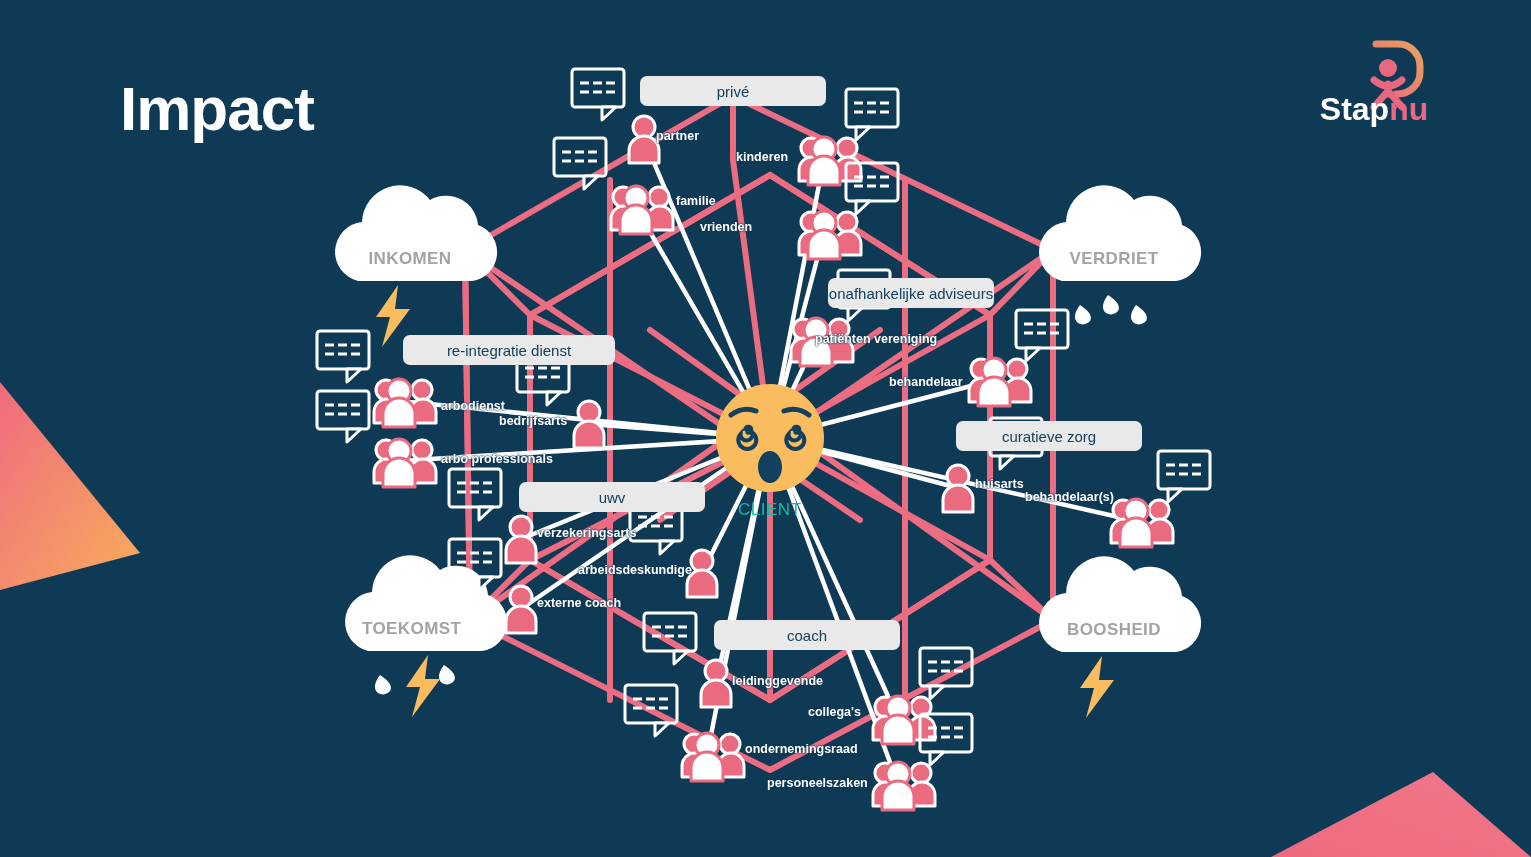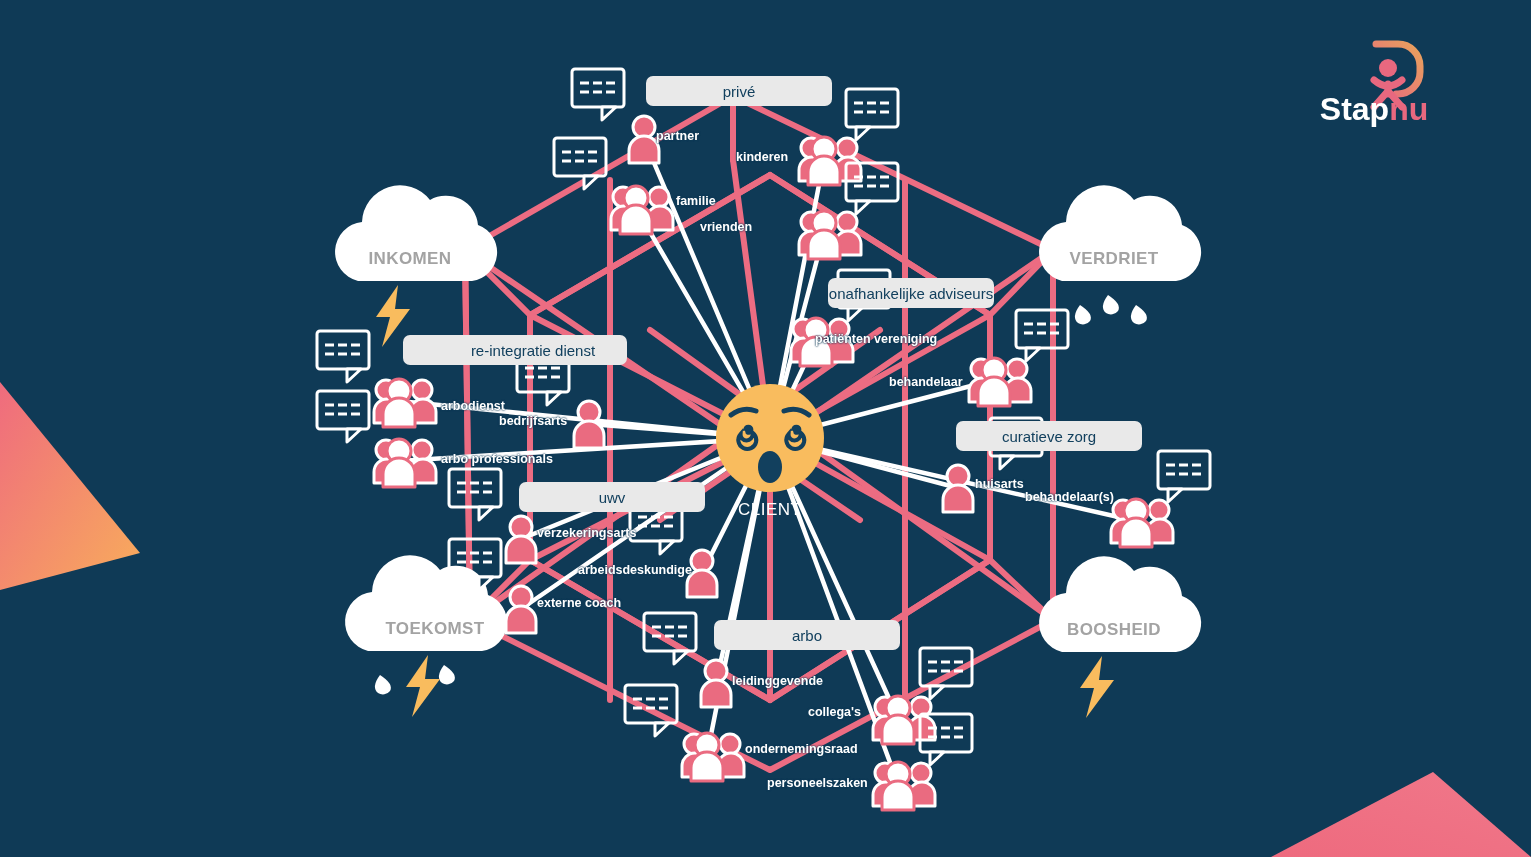--- a/index.html
+++ b/index.html
@@ -40,21 +40,21 @@
   
   .nlabel{
     position:absolute;color:#ffffff;font-size:12.5px;font-weight:bold;
     white-space:nowrap;text-shadow:0 0 2px #0f3a56,0 0 2px #0f3a56;
   }
   .cloud-text{
     position:absolute;color:#a3a3a3;font-size:17px;font-weight:bold;
     white-space:nowrap;letter-spacing:.4px;
   }
   #client-label{
-    position:absolute;color:#ffffff;font-size:17px;font-weight:normal;
+    position:absolute;color:#14b8a6;font-size:17px;font-weight:normal;
     letter-spacing:.5px;white-space:nowrap;
   }
 </style>
 </head>
 <body>
 
 <div class="stage">
 
   <svg class="layer">
     <defs>
@@ -68,20 +68,21 @@
       </linearGradient>
       <linearGradient id="gradLogo" x1="0" y1="1" x2="1" y2="0">
         <stop offset="0%" stop-color="#e8687f"></stop>
         <stop offset="100%" stop-color="#e8a35c"></stop>
       </linearGradient>
     </defs>
     <polygon points="0,382 140,553 0,590" fill="url(#gradTriL)"></polygon>
     <polygon points="1433,772 1531,857 1271,857" fill="url(#gradTriR)"></polygon>
   </svg>
 
+  <div id="page-title">Impact</div>
 
   <svg id="brand-logo" viewBox="0 0 160 100">
     <path d="M54 8 h22 a22 22 0 0 1 22 22 v6 a22 22 0 0 1 -22 22 h-2" fill="none" stroke="url(#gradLogo)" stroke-width="7" stroke-linecap="round"></path>
     <circle cx="66" cy="32" r="9" fill="#e8687f"></circle>
     <path d="M52 44 q14 12 28 0" fill="none" stroke="#e8687f" stroke-width="7" stroke-linecap="round"></path>
     <path d="M66 48 v10" stroke="#e8687f" stroke-width="7" stroke-linecap="round"></path>
     <path d="M66 55 l-14 16 M66 55 l14 16" stroke="#e8687f" stroke-width="7" stroke-linecap="round" fill="none"></path>
   </svg>
   <div id="brand-wordmark">
     <span class="w1">Stap</span><span class="w2">nu</span>
@@ -168,21 +169,21 @@
         </g>
         <g>
           <path d="M1062 652 a30 30 0 0 1 4 -59 a38 38 0 0 1 68 -22 a32 32 0 0 1 48 25 a29 29 0 0 1 -6 56 Z" fill="#ffffff"></path>
           <path d="M1102 656 l-22 32 h14 l-8 30 l28 -38 h-15 Z" fill="#f9bc5e"></path>
         </g>
       </g>
   </svg>
   <div id="cloudlabels">
       <div class="cloud-text" style="left: 352px; top: 249px; width: 116px; text-align: center;">INKOMEN</div>
       <div class="cloud-text" style="left: 1056px; top: 249px; width: 116px; text-align: center;">VERDRIET</div>
-      <div class="cloud-text" style="left: 377px; top: 619px; width: 116px; text-align: center;">TOEKOMST</div>
+      <div class="cloud-text" style="left: 362px; top: 619px; width: 116px; text-align: left;">TOEKOMST</div>
       <div class="cloud-text" style="left: 1056px; top: 620px; width: 116px; text-align: center;">BOOSHEID</div>
     </div>
 
   <svg class="layer">
     <g id="iconlayer">
         <g>
           <rect x="572" y="69" width="52" height="38" rx="3" fill="none" stroke="#ffffff" stroke-width="3"></rect>
           <path d="M602 107 l0 13 l14 -13 Z" fill="#0f3a56" stroke="#ffffff" stroke-width="3" stroke-linejoin="round"></path>
           <line x1="580" y1="83" x2="589" y2="83" stroke="#ffffff" stroke-width="3" stroke-linecap="butt"></line>
           <line x1="593" y1="83" x2="602" y2="83" stroke="#ffffff" stroke-width="3" stroke-linecap="butt"></line>
@@ -487,37 +488,37 @@
     <path d="M784 411 q13 -5 25 4" stroke="#12405e" stroke-width="5" fill="none" stroke-linecap="round"></path>
 
     <path d="M747 432 m0,-1 a9,9 0 1,1 -6.4,3 a6,6 0 1,0 5,-5.5 a3,3 0 1,1 1.8,4" stroke="#12405e" stroke-width="4" fill="none" stroke-linecap="round"></path>
     <path d="M795 432 m0,-1 a9,9 0 1,1 -6.4,3 a6,6 0 1,0 5,-5.5 a3,3 0 1,1 1.8,4" stroke="#12405e" stroke-width="4" fill="none" stroke-linecap="round"></path>
 
     <ellipse cx="770" cy="467" rx="12" ry="16" fill="#12405e"></ellipse>
   </svg>
   <div id="client-label" style="left: 738px; top: 500px;">CLIENT</div>
 
   <div id="pills">
-      <div class="pill" style="left: 640px; top: 76px; width: 186px; margin-left: 6px;">
+      <div class="pill" style="left: 640px; top: 76px; width: 186px;">
         <span>privé</span>
       </div>
       <div class="pill" style="left: 828px; top: 278px; width: 166px;">
         <span>onafhankelijke adviseurs</span>
       </div>
-      <div class="pill" style="left: 403px; top: 335px; width: 188px; padding-left: 36px;">
+      <div class="pill" style="left: 403px; top: 335px; width: 212px;">
         <span>re-integratie dienst</span>
       </div>
       <div class="pill" style="left: 956px; top: 421px; width: 186px;">
         <span>curatieve zorg</span>
       </div>
       <div class="pill" style="left: 519px; top: 482px; width: 186px;">
         <span>uwv</span>
       </div>
       <div class="pill" style="left: 714px; top: 620px; width: 186px;">
-        <span>arbo</span>
+        <span>coach</span>
       </div>
     </div>
 
   <div id="labels">
       <div class="nlabel" style="left: 656px; top: 129px;">partner</div>
       <div class="nlabel" style="left: 736px; top: 150px;">kinderen</div>
       <div class="nlabel" style="left: 676px; top: 194px;">familie</div>
       <div class="nlabel" style="left: 700px; top: 220px;">vrienden</div>
       <div class="nlabel" style="left: 815px; top: 332px;">patiënten vereniging</div>
       <div class="nlabel" style="left: 889px; top: 375px;">behandelaar</div>

